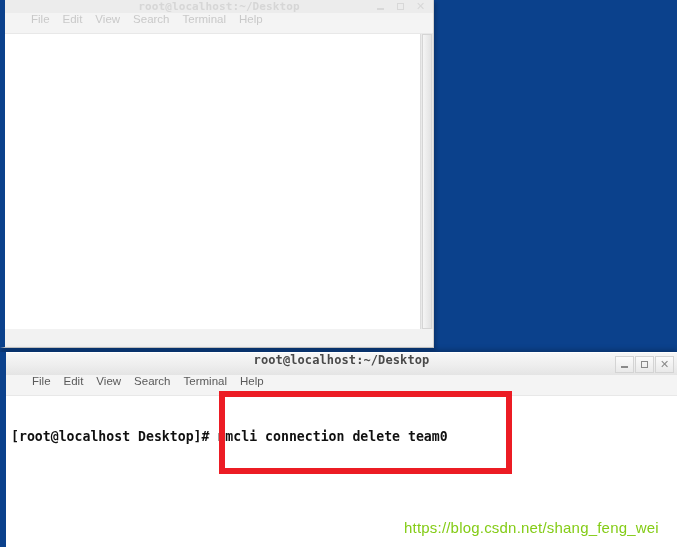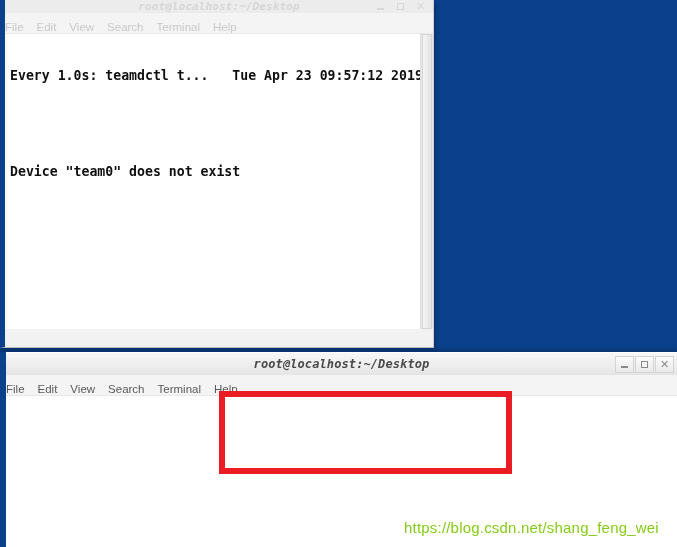--- a/index.html
+++ b/index.html
@@ -28,23 +28,22 @@
     background: #f2f2f2;
     box-sizing: border-box;
   }
 
   .titlebar {
     height: 19px;
     background: linear-gradient(to bottom, #f7f7f7 0%, #ededed 60%, #e4e4e4 100%);
     border-top: 1px solid #ffffff;
     position: relative;
     display: flex;
-    align-items: center;
+    align-items: flex-start;
     justify-content: center;
-    font-style: italic;
   }
   .titlebar-text {
     font-size: 11px;
     font-weight: bold;
     color: #555555;
     letter-spacing: 0.1px;
     white-space: nowrap;
     font-family: "DejaVu Sans Mono", monospace;
   }
   .win-controls {
@@ -74,22 +73,22 @@
     color: #d8d8d8;
   }
   .win-btn .glyph-min  { display:block; width:7px; height:2px; background:currentColor; margin-top:5px; }
   .win-btn .glyph-max  { display:block; width:7px; height:7px; border:1.5px solid currentColor; box-sizing:border-box; }
   .win-btn .glyph-close{ display:block; font-size:11px; line-height:1; font-family:"DejaVu Sans", sans-serif; }
 
   .menubar {
     height: 20px;
     background: #f4f4f4;
     display: flex;
-    align-items: flex-end;
-    padding-left: 0;
+    align-items: flex-start;
+    padding-left: 26px;
     gap: 13px;
     border-bottom: 1px solid #e8e8e8;
   }
   .menubar.faded .menu-item { color: #c9c9c9; }
   .menu-item {
     font-size: 11.5px;
     color: #5a5a5a;
     font-family: "Liberation Sans", sans-serif;
     white-space: nowrap;
   }
@@ -217,25 +216,20 @@
   <div class="menubar faded">
     <span class="menu-item">File</span>
     <span class="menu-item">Edit</span>
     <span class="menu-item">View</span>
     <span class="menu-item">Search</span>
     <span class="menu-item">Terminal</span>
     <span class="menu-item">Help</span>
   </div>
 
   <div class="term-body">
-    <div class="term-text">
-      <div class="term-line">Every 1.0s: teamdctl t...   Tue Apr 23 09:57:12 2019</div>
-      <div class="blank-line"></div>
-      <div class="term-line">Device "team0" does not exist</div>
-    </div>
     <div class="scrollbar">
       <div class="scrollbar-thumb"></div>
     </div>
   </div>
 </div>
 
 <div class="term-window" id="bottom-window">
 
   <div class="titlebar">
     <span class="titlebar-text">root@localhost:~/Desktop</span>
@@ -256,20 +250,21 @@
     <span class="menu-item">File</span>
     <span class="menu-item">Edit</span>
     <span class="menu-item">View</span>
     <span class="menu-item">Search</span>
     <span class="menu-item">Terminal</span>
     <span class="menu-item">Help</span>
   </div>
 
   <div class="term-body">
     <div class="term-text">
+      <div class="term-line">[root@localhost Desktop]# nmcli connection delete team0</div>
       
       
       
     </div>
   </div>
 </div>
 
 <div id="red-box"></div>
 
 <div id="watermark">https://blog.csdn.net/shang_feng_wei</div>

